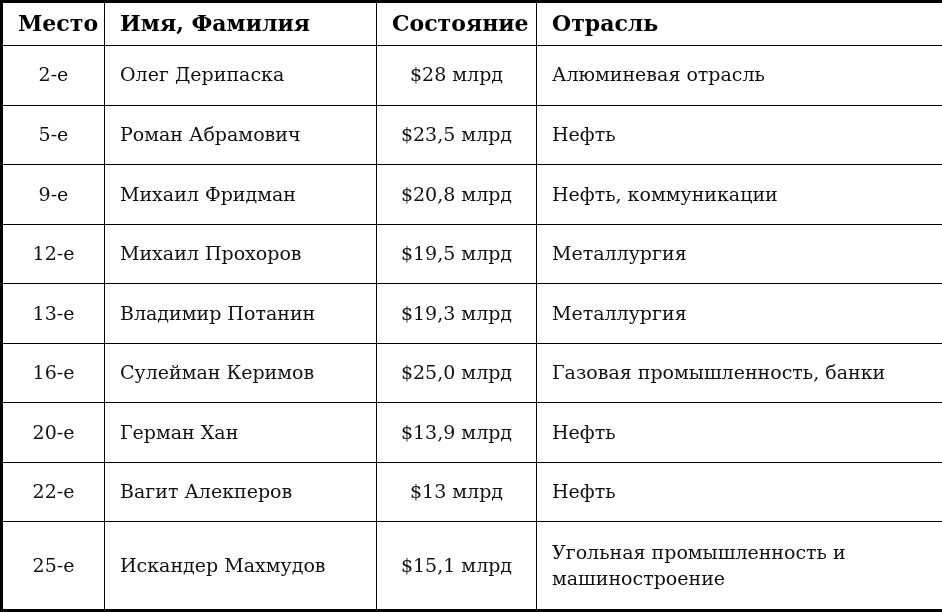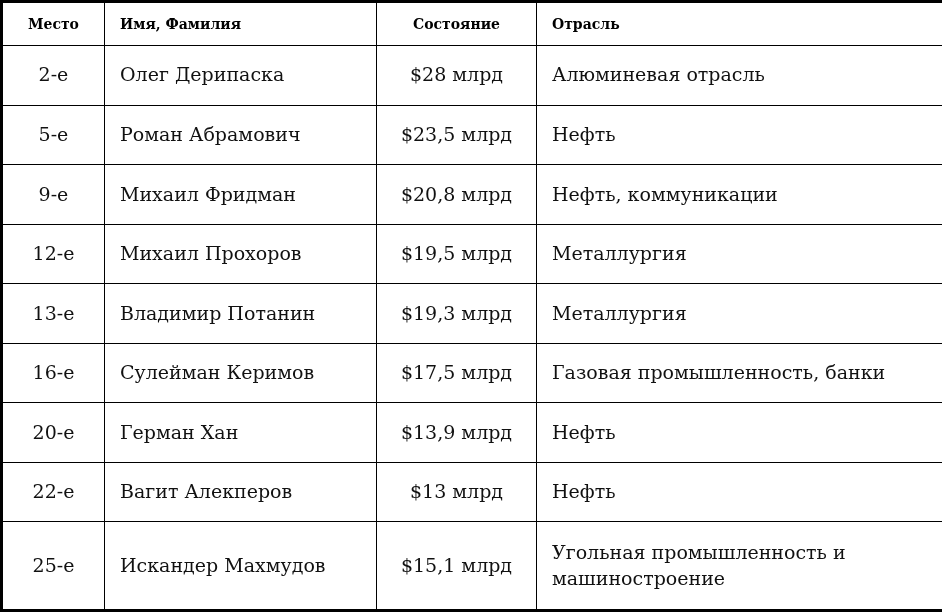--- a/index.html
+++ b/index.html
@@ -26,21 +26,21 @@
   table.rich-table th,
   table.rich-table td {
     border: 1.5px solid #000000;
     vertical-align: middle;
     padding: 3px 15px;
     line-height: 1.35;
     overflow: hidden;
   }
   table.rich-table th {
     font-weight: bold;
-    font-size: 14px;
+    font-size: 22px;
     color: #000000;
   }
   .al-center { text-align: center; }
   .al-left   { text-align: left; }
   thead tr   { height: 44px; }
   tbody tr   { height: 45px; }
   tbody tr.tall-row { height: 67px; }
 </style>
 </head>
 <body>
@@ -87,21 +87,21 @@
     </tr>
     <tr>
       <td class="al-center">13-е</td>
       <td class="al-left">Владимир Потанин</td>
       <td class="al-center">$19,3 млрд</td>
       <td class="al-left">Металлургия</td>
     </tr>
     <tr>
       <td class="al-center">16-е</td>
       <td class="al-left">Сулейман Керимов</td>
-      <td class="al-center">$17,5 млрд</td>
+      <td class="al-center">$25,0 млрд</td>
       <td class="al-left">Газовая промышленность, банки</td>
     </tr>
     <tr>
       <td class="al-center">20-е</td>
       <td class="al-left">Герман Хан</td>
       <td class="al-center">$13,9 млрд</td>
       <td class="al-left">Нефть</td>
     </tr>
     <tr>
       <td class="al-center">22-е</td>

